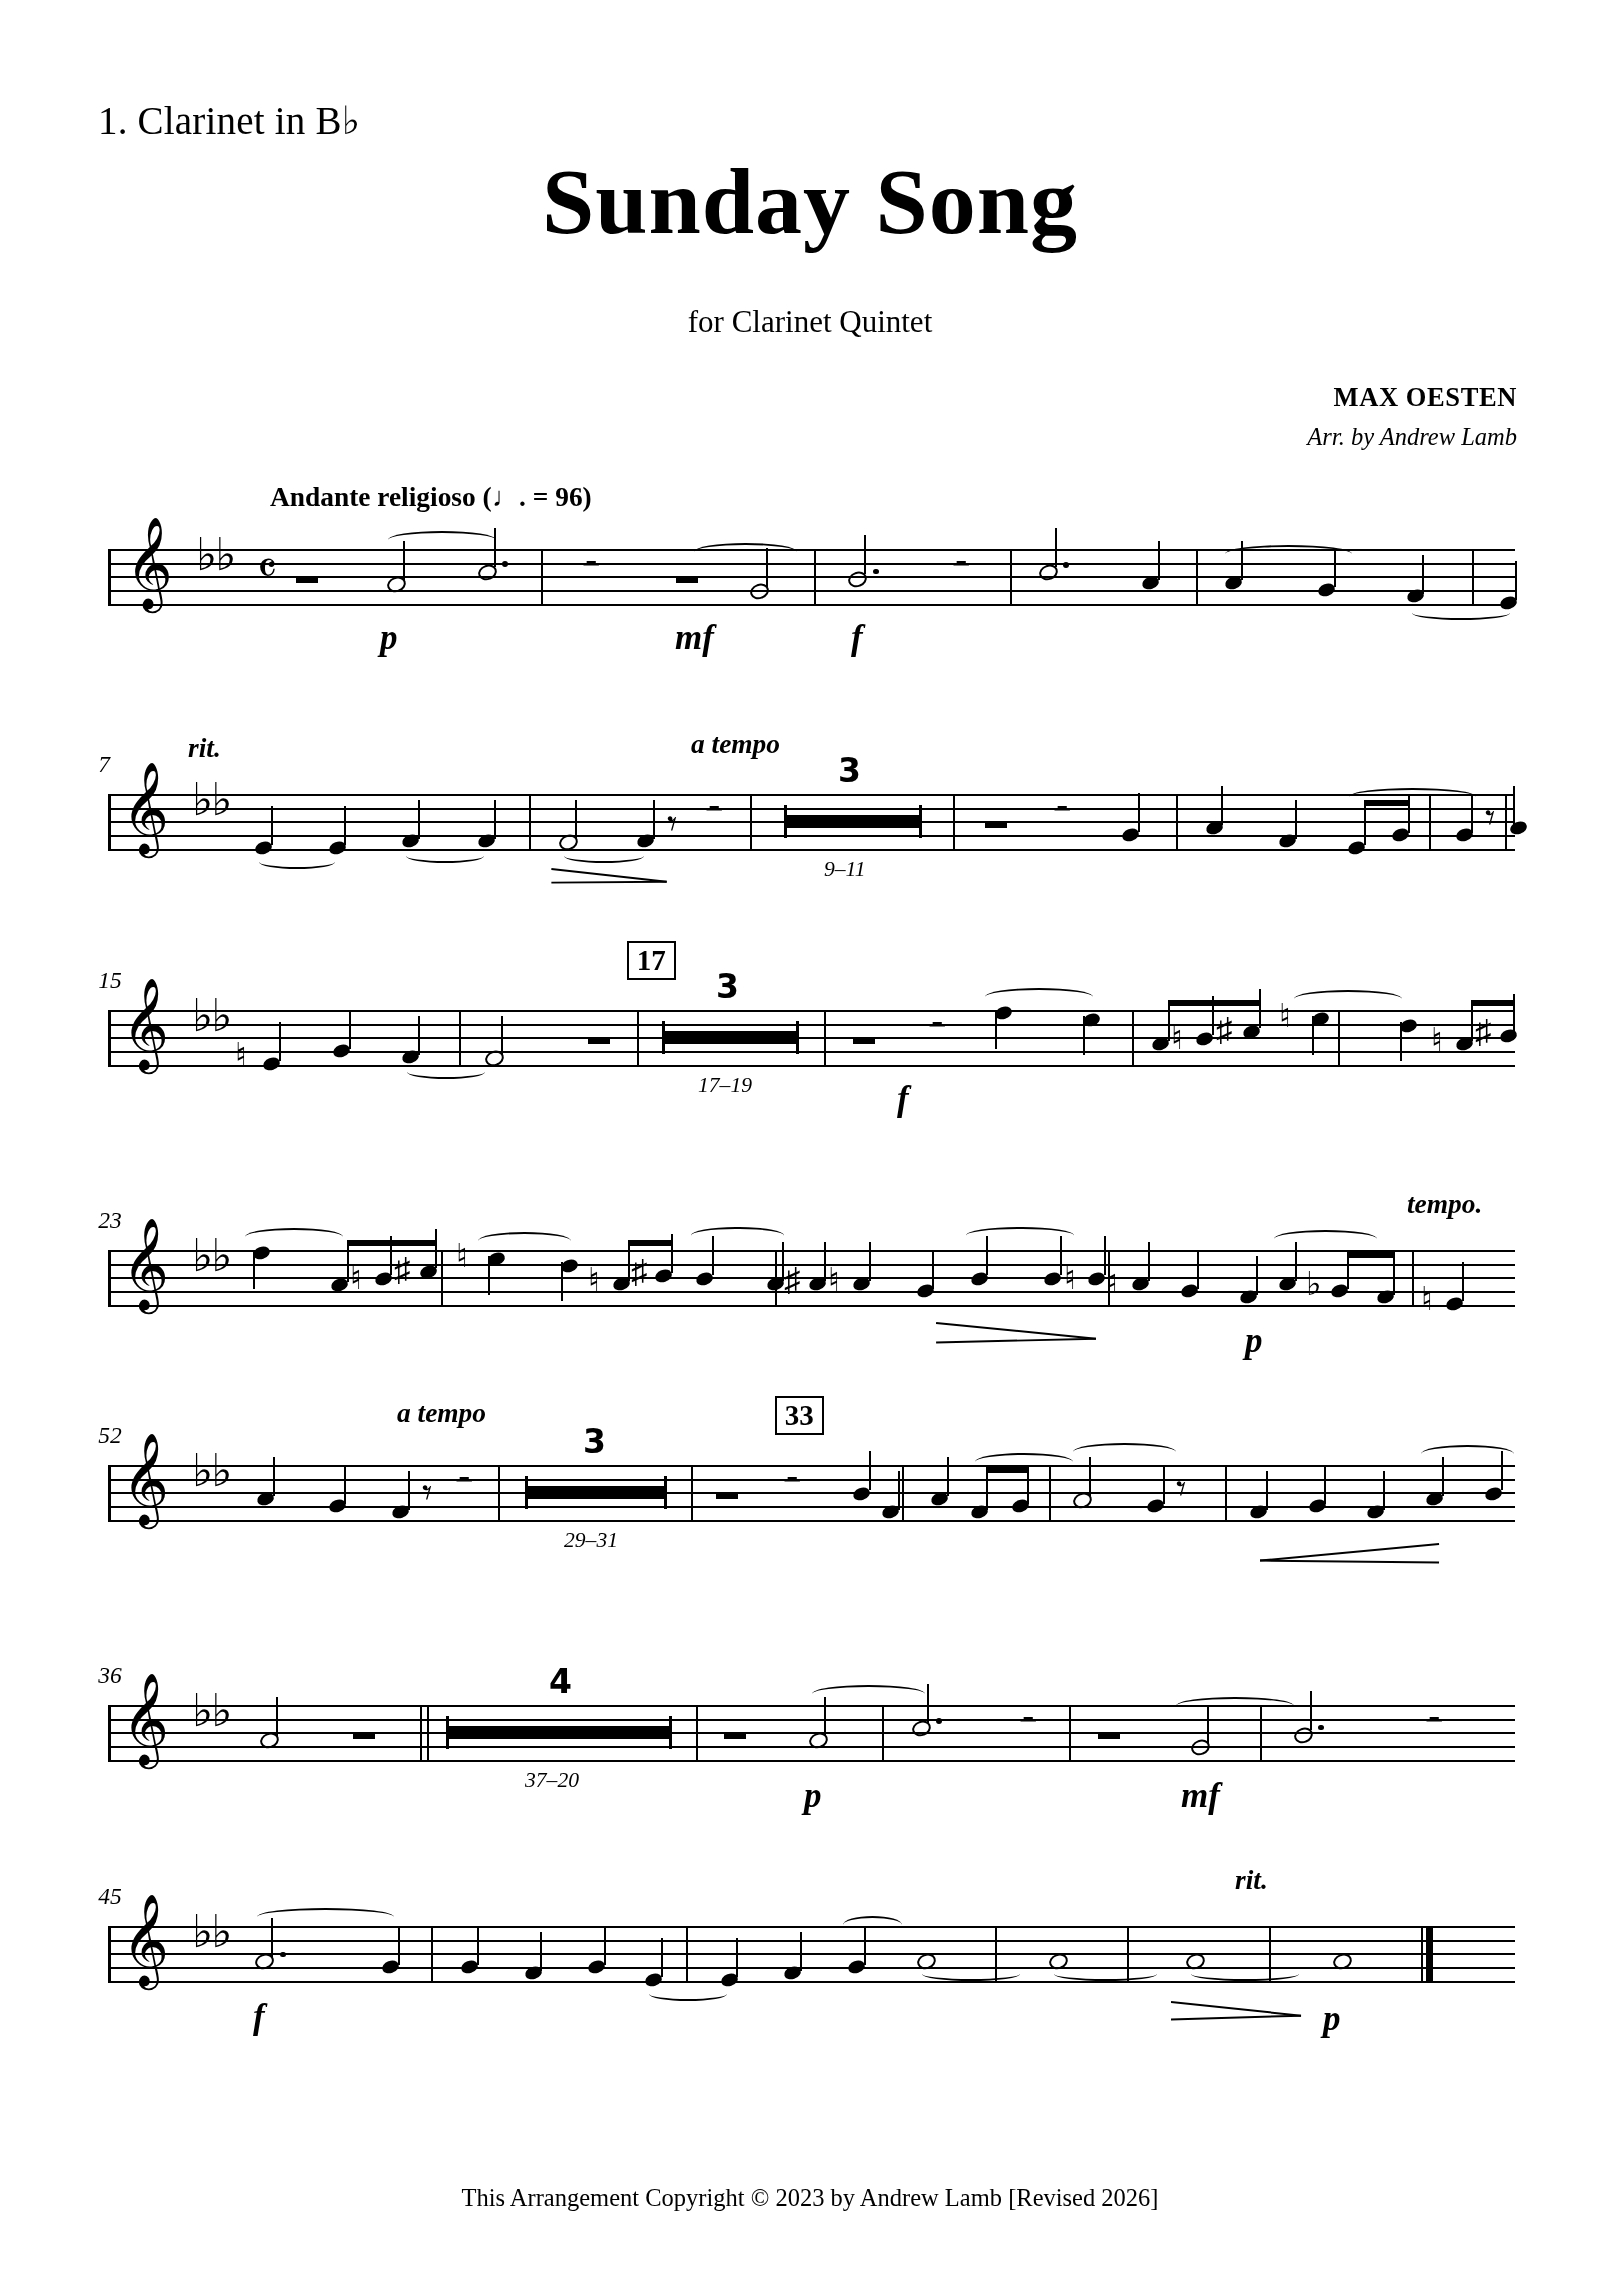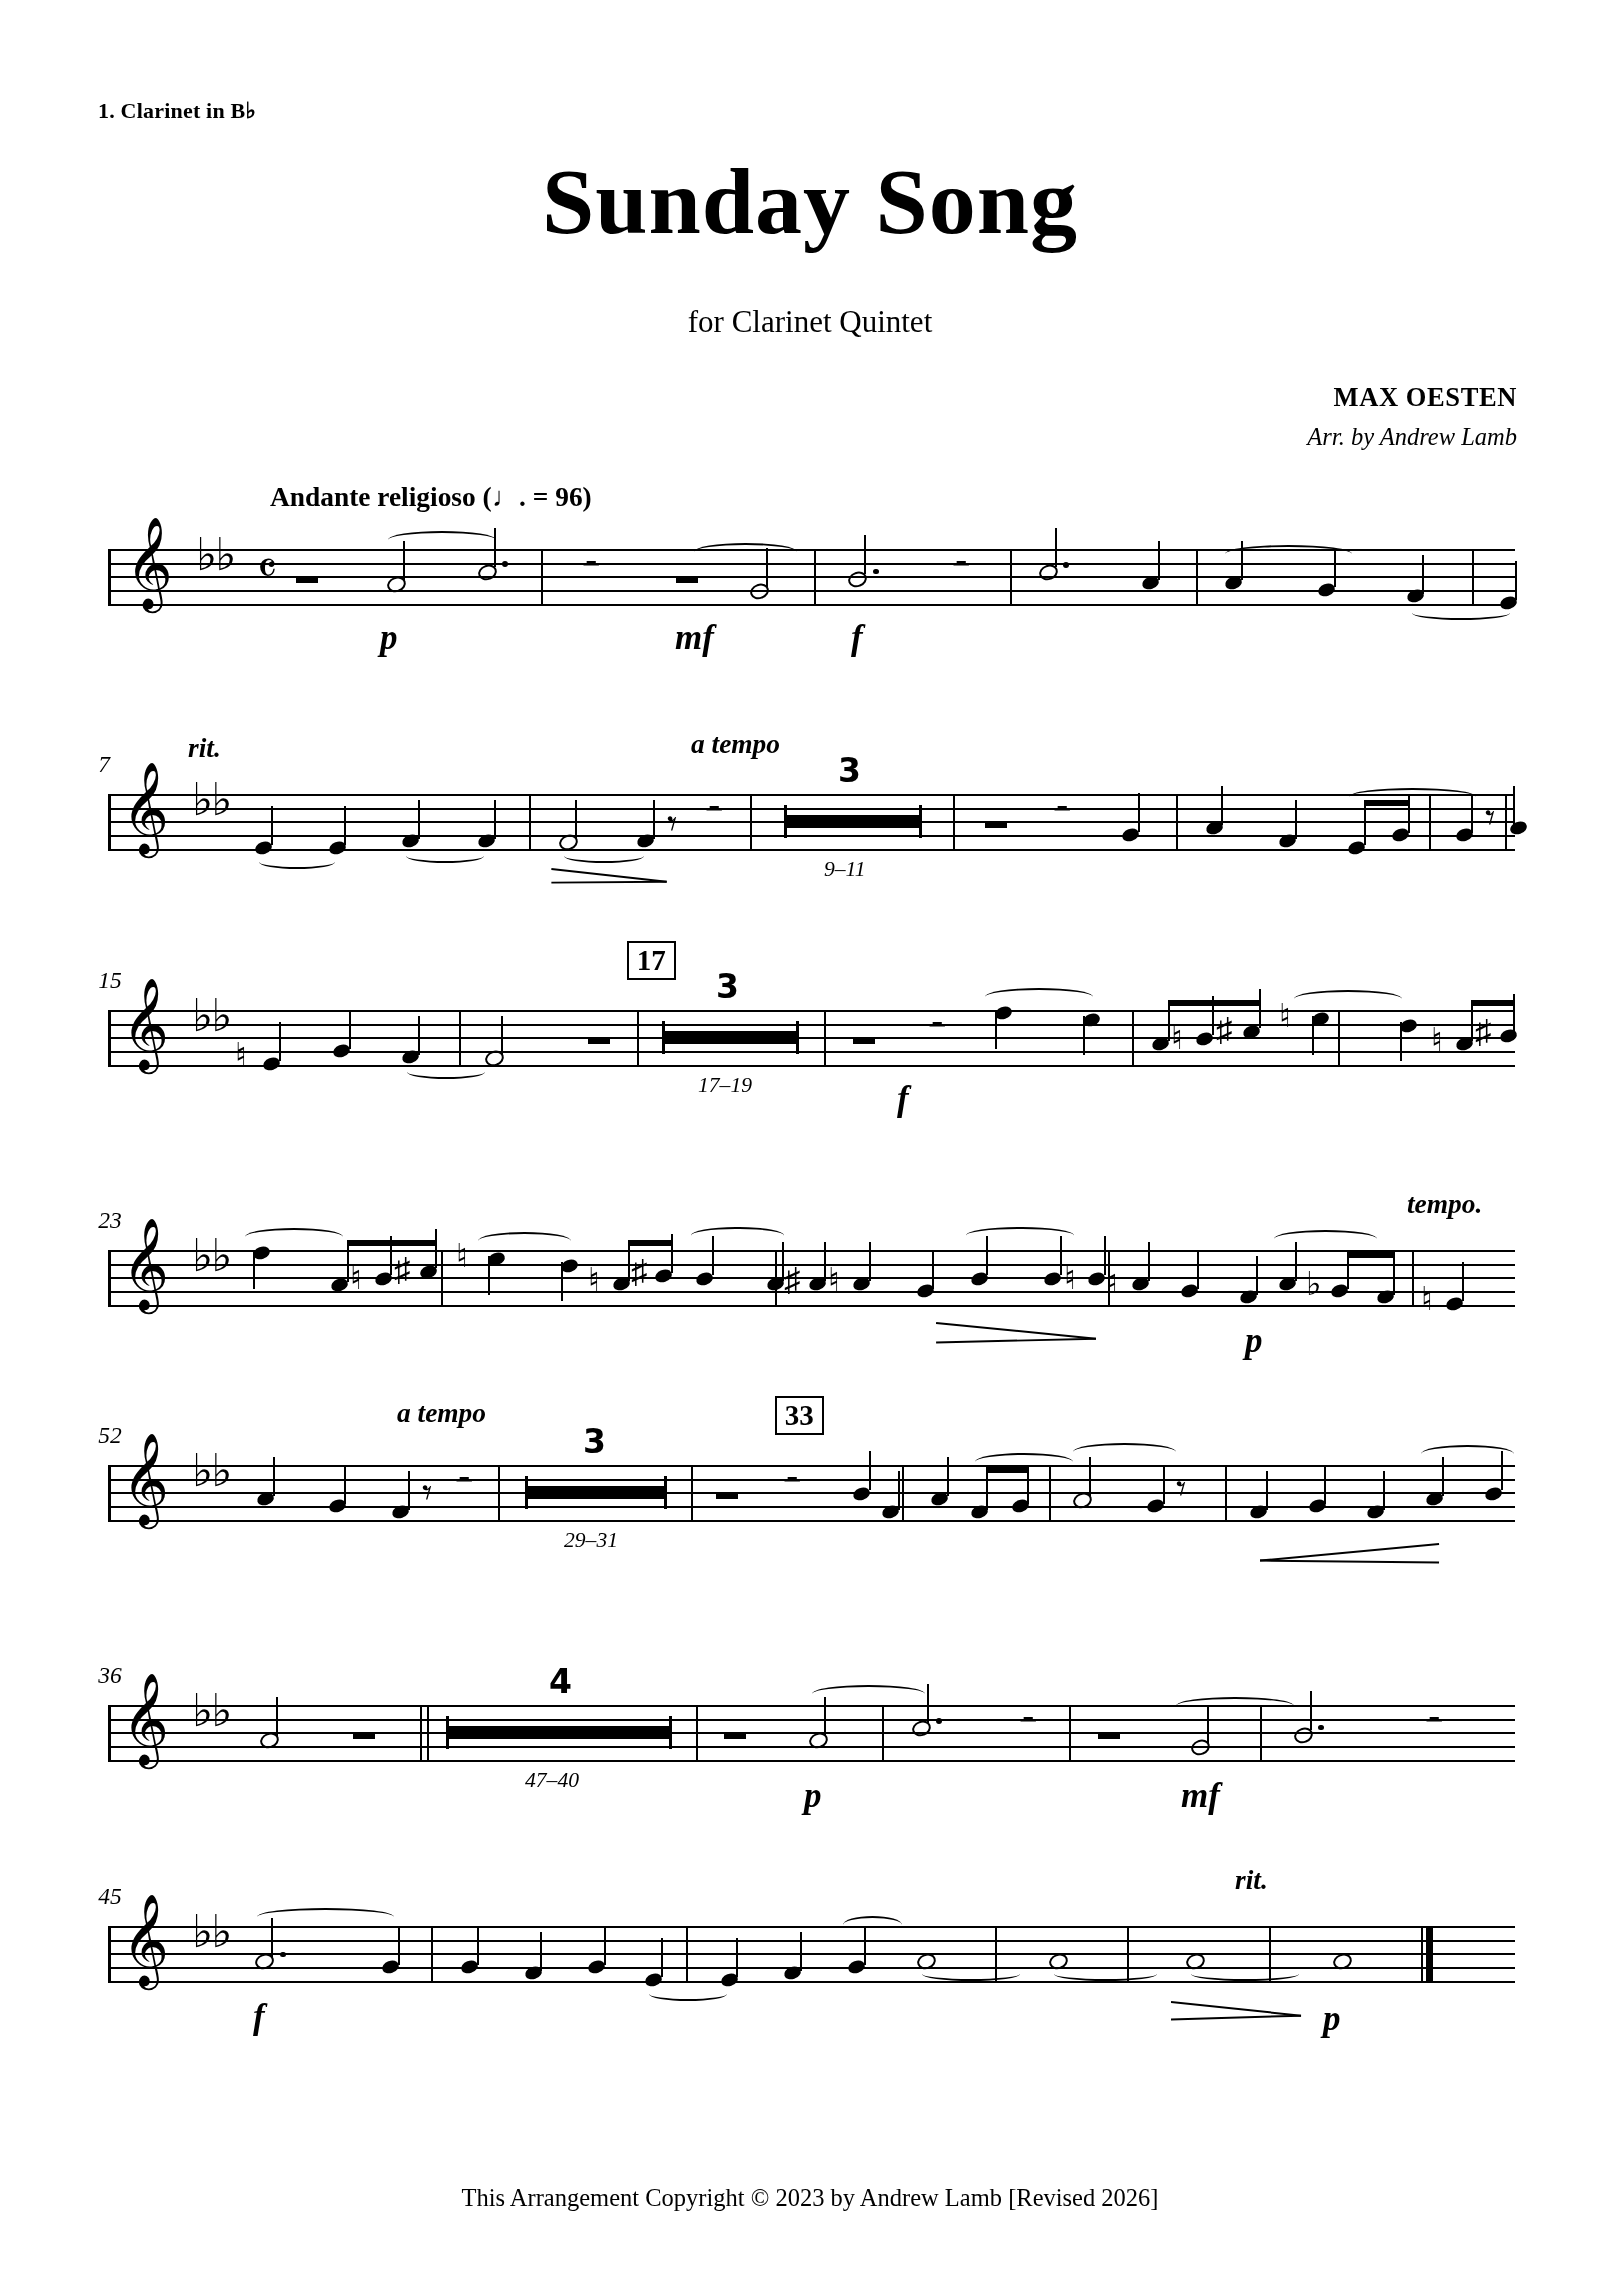--- a/index.html
+++ b/index.html
@@ -20,22 +20,22 @@
     width: 1620px;
     height: 2293px;
     background: #ffffff;
   }
 
   
   .part-label {
     position: absolute;
     left: 98px;
     top: 98px;
-    font-size: 22px;
-    font-weight: bold;
+    font-size: 39px;
+    font-weight: normal;
     letter-spacing: 0.2px;
   }
   .title {
     position: absolute;
     left: 0;
     right: 0;
     top: 147px;
     text-align: center;
     font-size: 94px;
     font-weight: bold;
@@ -680,21 +680,21 @@
     <div class="note hollow" style="left:152px;top:28px;"></div>
     <div class="stem" style="left:168px;top:-7.8px;"></div>
     <div class="rest-half" style="left:245px;top:26.5px;"></div>
     <div class="barline" style="left:312px;"></div>
     <div class="barline" style="left:319px;"></div>
 
     <div class="multirest" style="left:338px;width:225px;"></div>
     <div class="multirest-cap-l" style="left:338px;"></div>
     <div class="multirest-cap-r" style="left:561px;"></div>
     <div class="multirest-num" style="left:441px;">4</div>
-    <div class="multirest-range" style="left:417px;">47–40</div>
+    <div class="multirest-range" style="left:417px;">37–20</div>
     <div class="barline" style="left:588px;"></div>
 
     <div class="rest-half" style="left:616px;top:26.5px;"></div>
     <div class="note hollow" style="left:701px;top:28px;"></div>
     <div class="stem" style="left:716px;top:-7.8px;"></div>
     <div class="slur" style="left:704px;top:-19.6px;width:113px;"></div>
     <div class="dyn" style="left:696px;top:71px;">p</div>
     <div class="barline" style="left:774px;"></div>
 
     <div class="note hollow" style="left:804px;top:15.7px;"></div>

